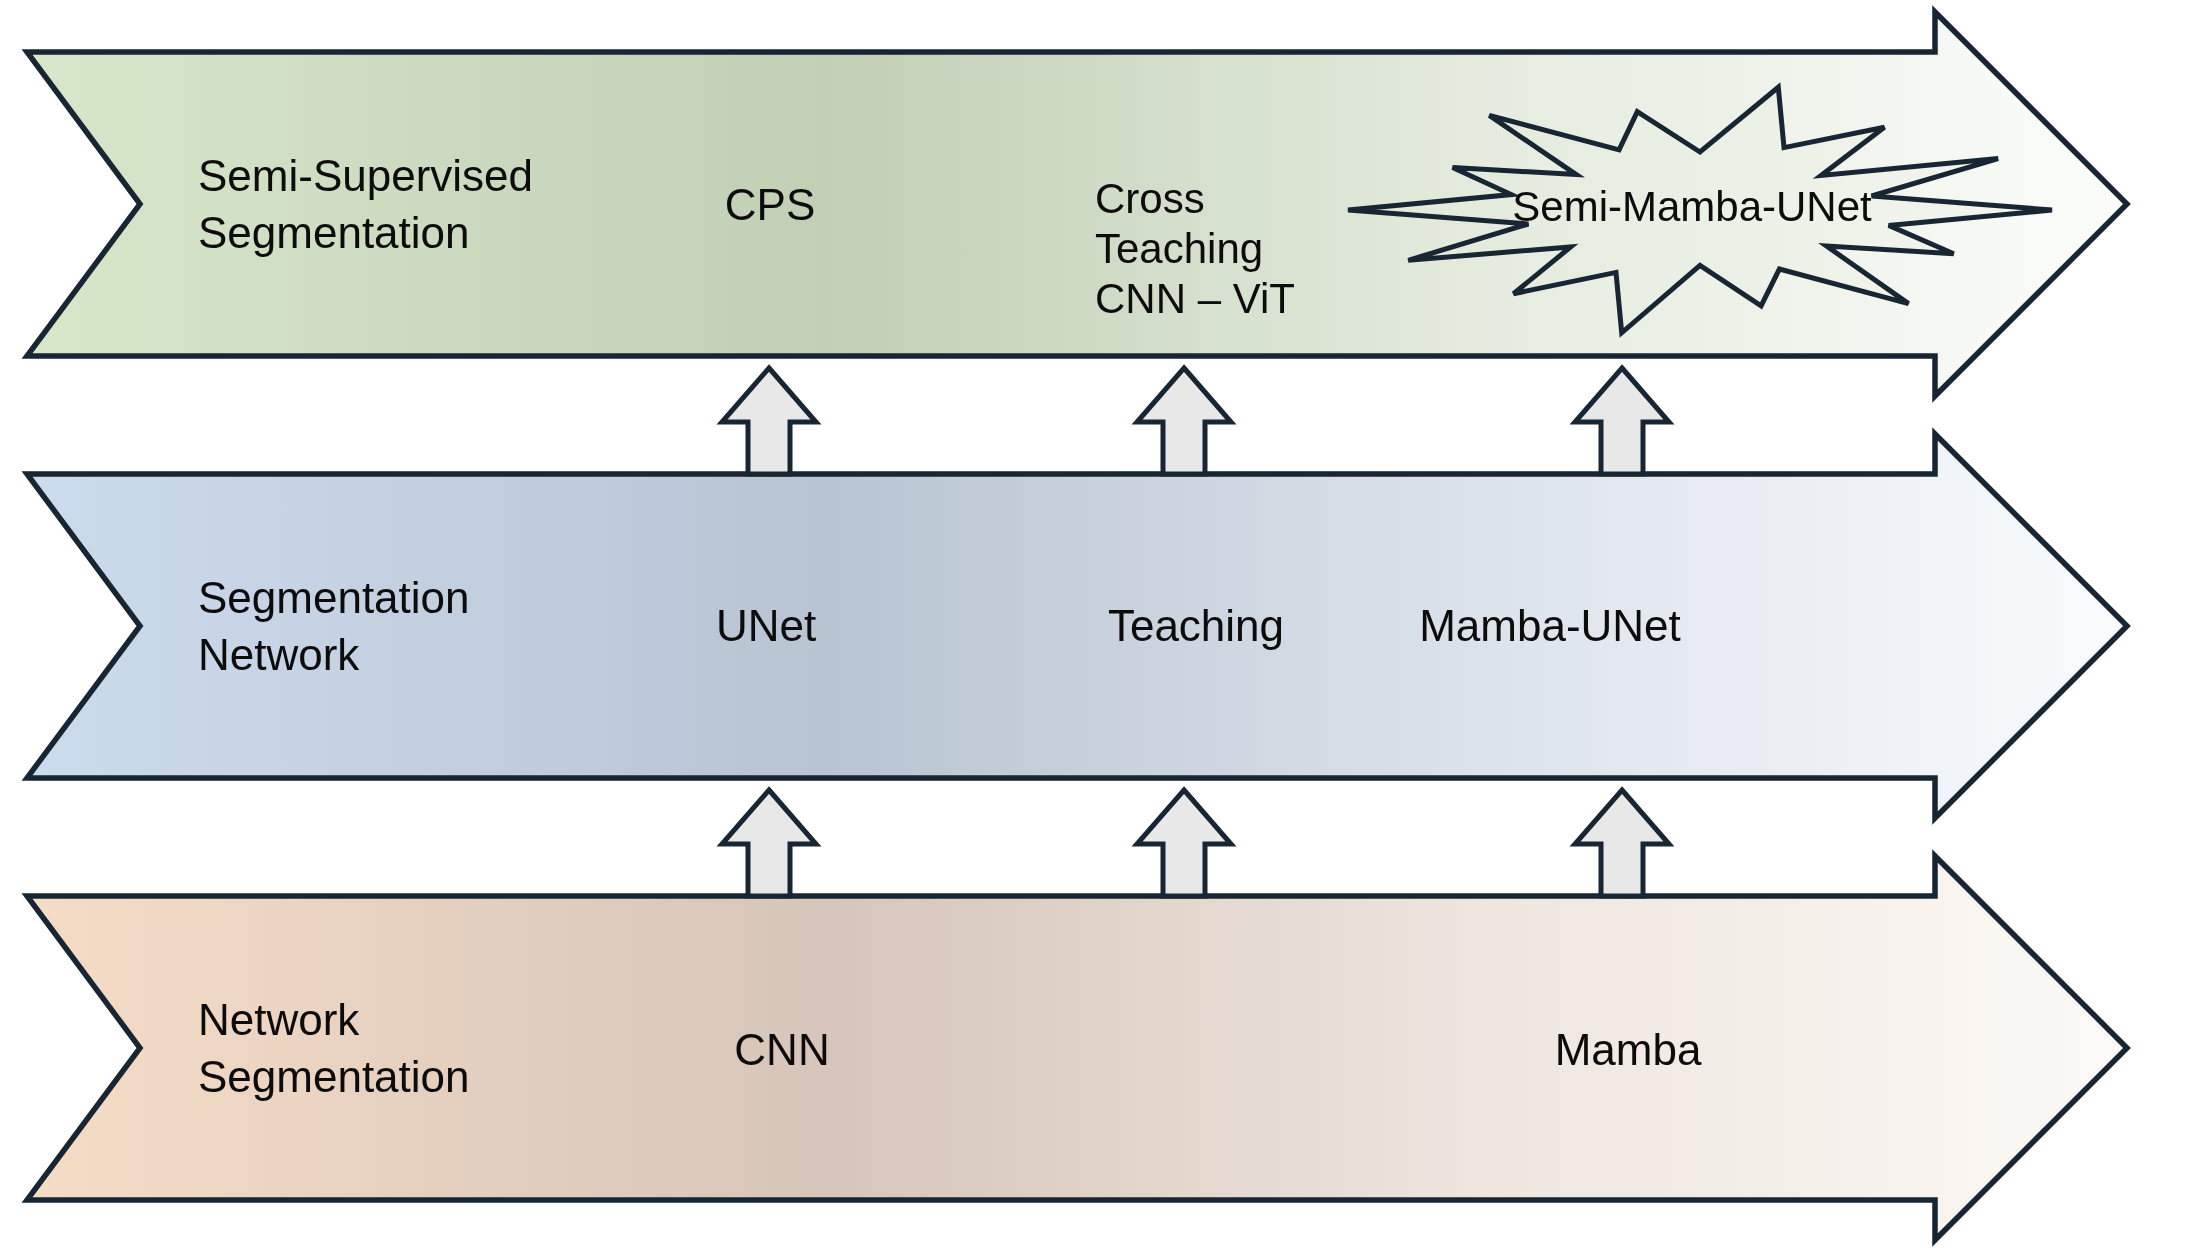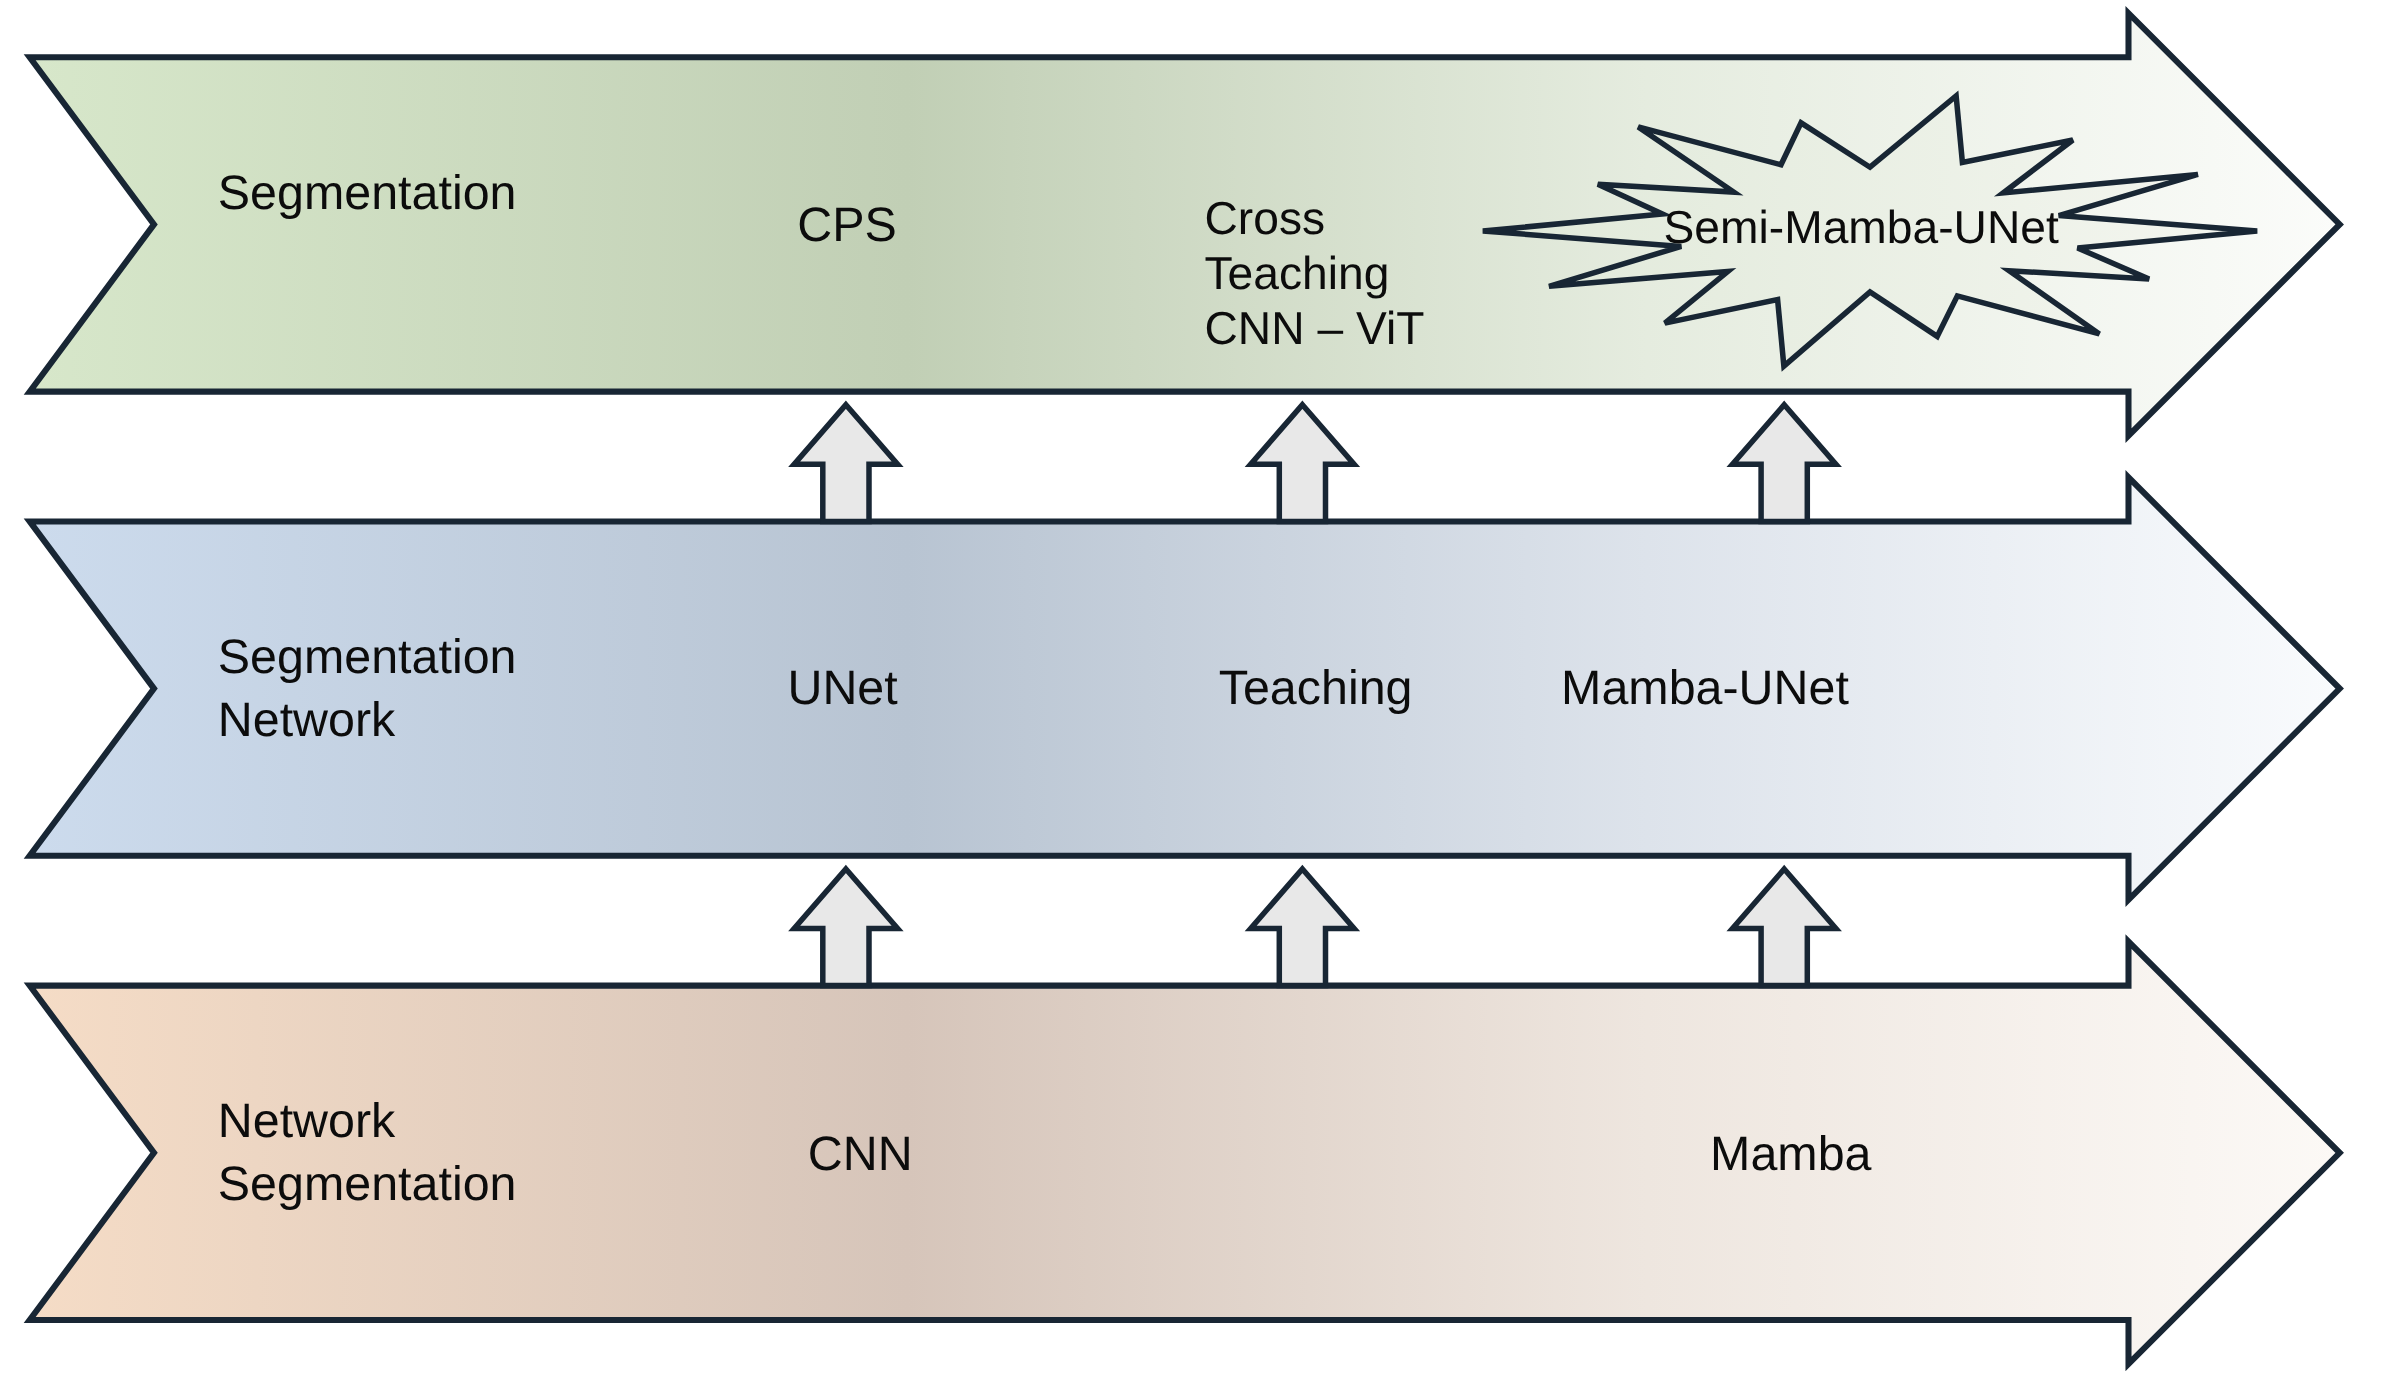--- a/index.html
+++ b/index.html
@@ -74,20 +74,21 @@
         <polygon points="1622,368 1669,422 1643,422 1643,474 1601,474 1601,422 1575,422" fill="#e8e8e8" class="connector"></polygon>
         <polygon points="769,790 816,844 790,844 790,896 748,896 748,844 722,844" fill="#e8e8e8" class="connector"></polygon>
         <polygon points="1184,790 1231,844 1205,844 1205,896 1163,896 1163,844 1137,844" fill="#e8e8e8" class="connector"></polygon>
         <polygon points="1622,790 1669,844 1643,844 1643,896 1601,896 1601,844 1575,844" fill="#e8e8e8" class="connector"></polygon>
       </g>
 
     <polygon id="starburst" class="starburst" fill="url(#gradStar)" points="2052.0,210.0 1888.7,225.4 1953.7,253.7 1826.6,246.1 1908.5,303.6 1779.4,269.0 1761.1,305.8 1700.0,265.4 1621.7,332.8 1616.0,272.4 1513.5,293.7 1570.7,246.9 1408.2,260.3 1528.4,224.0 1348.0,210.0 1511.3,194.6 1452.6,167.4 1576.2,174.6 1489.3,115.4 1619.1,149.8 1637.3,111.7 1700.0,152.0 1778.3,87.2 1784.0,147.6 1884.4,127.3 1821.1,175.4 1998.1,158.6 1871.6,196.0"></polygon>
   </svg>
 
   <div class="label row-label" style="left:198px;top:147px">
+    <div>Semi-Supervised</div>
     <div>Segmentation</div>
   </div>
 
   <div class="label row-label" style="left:198px;top:569px">
     <div>Segmentation</div>
     <div>Network</div>
   </div>
 
   <div class="label row-label" style="left:198px;top:991px">
     <div>Network</div>

